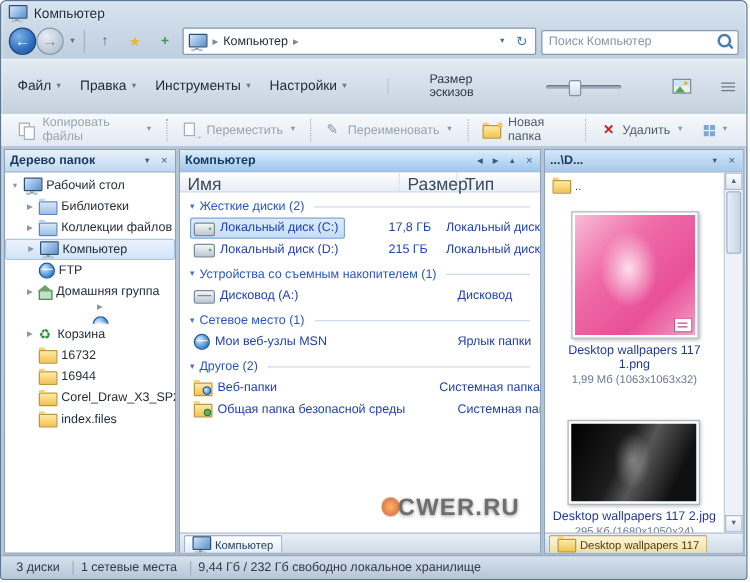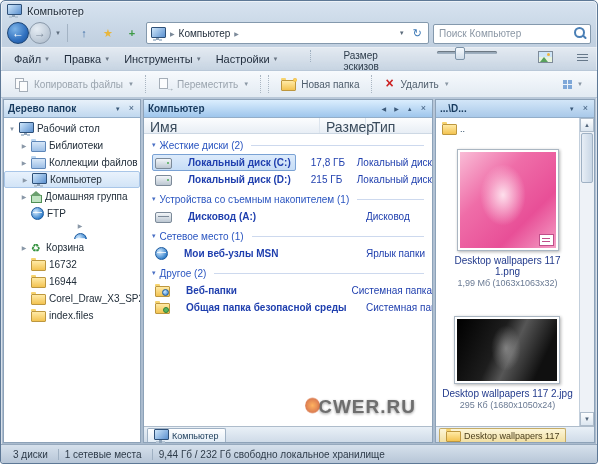--- a/index.html
+++ b/index.html
@@ -35,21 +35,21 @@
   .addr-caret{font-size:6px;color:#5d6c7c;padding:0 2px;}
   .addr-refresh{font-size:11px;color:#3c78b5;padding:0 2px;}
   .searchwrap{position:relative;width:158px;height:20px;}
   .search-input{width:100%;height:100%;box-sizing:border-box;border:1px solid #8499ad;border-radius:2px;
     font-size:10px;padding:0 20px 0 5px;color:#1e2a38;font-family:inherit;}
   .search-input::placeholder{color:#8a96a4;}
   .mag{position:absolute;right:6px;top:4px;width:7px;height:7px;border:2px solid #4a7fb5;border-radius:50%;}
   .mag::after{content:"";position:absolute;width:5px;height:2px;background:#4a7fb5;transform:rotate(45deg);
     right:-4px;bottom:-2px;border-radius:1px;}
   
-  .menubar{height:18px;display:flex;align-items:flex-start;padding:2px 6px;
+  .menubar{height:18px;display:flex;align-items:center;padding:12px 6px;
     background:linear-gradient(rgba(255,255,255,.55),rgba(255,255,255,.15));
     border-top:1px solid rgba(255,255,255,.6);border-bottom:1px solid #b9c8d8;font-size:11px;color:#1e2a3a;gap:20px;}
   .menu-item{display:flex;align-items:center;gap:3px;padding:0 7px;height:100%;}
   .menu-item .caret{font-size:6px;color:#6a7684;}
   .mb-sep{width:1px;height:12px;border-left:1px dotted #9fb0c0;margin:0 4px;}
   .thumb-label{padding:0 6px 0 8px;font-size:10px;color:#2c3b4a;}
   .slider{width:64px;height:3px;background:#9fb0c0;border-radius:2px;position:relative;
     box-shadow:inset 0 1px 1px rgba(0,0,0,.35);margin-top:1px;}
   .slider .sthumb{position:absolute;left:18px;top:-4px;width:8px;height:11px;
     background:linear-gradient(#f8fbfe,#cfdce9);border:1px solid #7d93a8;border-radius:2px;}
@@ -138,21 +138,21 @@
   .col{padding:1px 6px;border-right:1px solid #dde5ee;box-sizing:border-box;}
   .col-name{width:176px;} .col-size{width:46px;} .col-type{flex:1;border-right:none;}
   .listwrap{flex:1;position:relative;overflow:hidden;}
   .fgroup{height:18px;display:flex;align-items:center;padding-left:8px;margin-top:2px;font-size:10px;
     color:var(--group-label);}
   .gexp{font-size:7px;color:#4a6fc4;margin-right:4px;}
   .gexp::before{content:"\25BE";}
   .gline{flex:1;height:1px;background:#cdd9ee;margin:0 8px;}
   .frow{height:17px;display:flex;align-items:center;font-size:10px;color:var(--item-link);white-space:nowrap;}
   .cell-name{width:176px;display:flex;align-items:center;padding-left:8px;box-sizing:border-box;overflow:visible;}
-  .namewrap{display:inline-flex;align-items:center;gap:16px;padding:1px 4px 1px 2px;border:1px solid transparent;border-radius:2px;font-weight:bold;}
+  .namewrap{display:inline-flex;align-items:center;gap:4px;padding:1px 4px 1px 2px;border:1px solid transparent;border-radius:2px;}
   .namewrap.sel{border-color:var(--sel-border);background:linear-gradient(#ddebfb,#c6ddf6);}
   .cell-size{width:46px;flex:0 0 46px;} .cell-type{flex:1;}
   .watermark{position:absolute;right:16px;bottom:8px;font-size:19px;font-weight:bold;letter-spacing:1px;
     color:#5f5f5f;opacity:.9;text-shadow:0 1px 3px rgba(0,0,0,.45);}
   .watermark::before{content:"";position:absolute;left:-13px;top:1px;width:15px;height:17px;border-radius:50%;
     background:radial-gradient(circle,#ff9b2f,#d2581e 60%,rgba(210,88,30,0) 75%);opacity:.85;}
   
   .tabstrip{height:15px;flex:0 0 15px;background:linear-gradient(#e9f0f7,#cfdbe8);border-top:1px solid #aebccb;
     display:flex;align-items:flex-end;padding-left:3px;}
   .tab{display:flex;align-items:center;gap:3px;height:14px;padding:0 6px;box-sizing:border-box;
@@ -263,20 +263,25 @@
         <span>Копировать файлы</span>
         <span class="caret">▼</span>
       </div>
       <span class="tsep"></span>
       <div class="tbtn disabled">
         <span class="gi gi-move"></span>
         <span>Переместить</span>
         <span class="caret">▼</span>
       </div>
       <span class="tsep"></span>
+      <div class="tbtn disabled">
+        <span class="gi gi-rename"></span>
+        <span>Переименовать</span>
+        <span class="caret">▼</span>
+      </div>
       <span class="tsep"></span>
       <div class="tbtn">
         <span class="gi gi-newfolder"></span>
         <span>Новая папка</span>
       </div>
       <span class="tsep"></span>
       <div class="tbtn">
         <span class="gi gi-delete"></span>
         <span>Удалить</span>
         <span class="caret">▼</span>
@@ -312,28 +317,28 @@
             <span class="expander">▶</span>
             <span class="gi gi-collections"></span>
             <span class="tlabel">Коллекции файлов</span>
           </div>
           <div class="tree-row sel" style="padding-left: 16px;">
             <span class="expander">▶</span>
             <span class="gi gi-computer"></span>
             <span class="tlabel">Компьютер</span>
           </div>
           <div class="tree-row" style="padding-left: 16px;">
+            <span class="expander"></span>
+            <span class="gi gi-ftp"></span>
+            <span class="tlabel">FTP</span>
+          </div>
+          <div class="tree-row" style="padding-left: 16px;">
             <span class="expander">▶</span>
             <span class="gi gi-homegroup"></span>
             <span class="tlabel">Домашняя группа</span>
-          </div>
-          <div class="tree-row" style="padding-left: 16px;">
-            <span class="expander"></span>
-            <span class="gi gi-ftp"></span>
-            <span class="tlabel">FTP</span>
           </div>
           <div class="tree-row" style="padding-left: 16px; flex-direction: column;">
             <span class="expander">▶</span>
             <span class="gi gi-network"></span>
             <span class="tlabel">Сеть</span>
           </div>
           <div class="tree-row" style="padding-left: 16px;">
             <span class="expander">▶</span>
             <span class="gi gi-recycle"></span>
             <span class="tlabel">Корзина</span>

